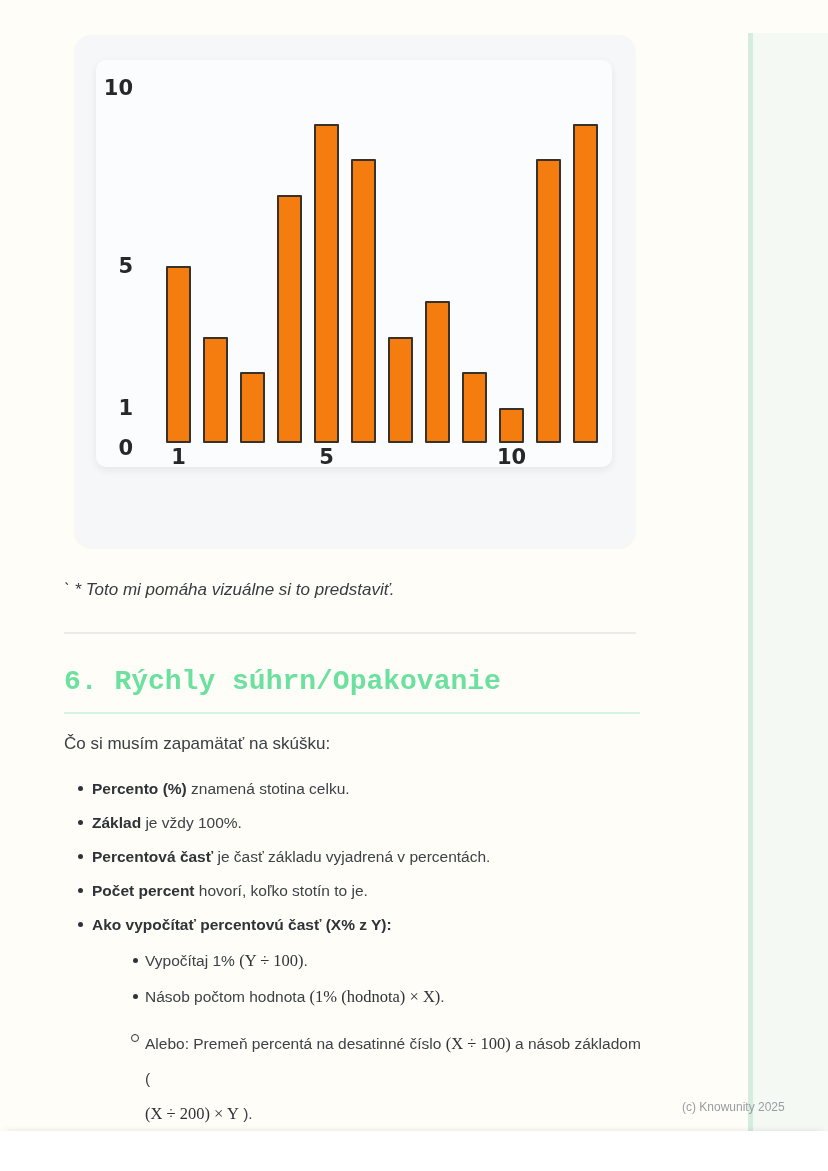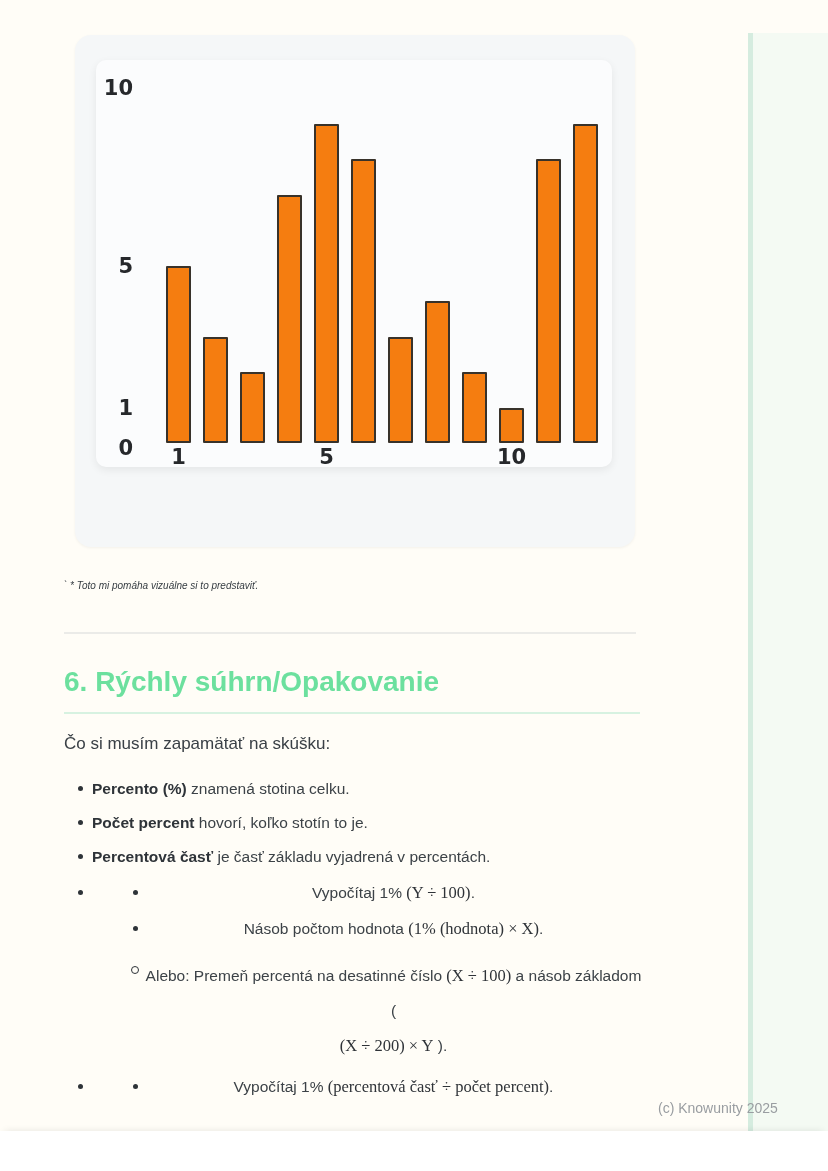--- a/index.html
+++ b/index.html
@@ -23,41 +23,41 @@
   .plot{position:absolute;left:0;top:0;right:0;bottom:0;}
   .bar{position:absolute;box-sizing:border-box;border:2px solid #38322a;border-radius:1px;}
   .ytick{position:absolute;width:37px;text-align:right;font-family:"DejaVu Sans",sans-serif;
     font-weight:bold;font-size:21px;color:#26282b;line-height:22px;}
   .xtick{position:absolute;transform:translateX(-50%);font-family:"DejaVu Sans",sans-serif;
     font-weight:bold;font-size:21px;color:#26282b;line-height:22px;}
   .chart-caption{position:absolute;left:0;right:0;top:452px;text-align:center;
     font-style:italic;font-size:14px;color:#4b5158;}
 
   
-  .note{position:absolute;left:64px;top:580px;font-style:italic;font-size:10px;color:#353c42;}
+  .note{position:absolute;left:64px;top:580px;font-style:italic;font-size:17px;color:#353c42;}
   .divider{position:absolute;left:64px;top:632px;width:572px;height:2px;background:#ebebe8;}
-  .heading{position:absolute;left:64px;top:664px;font-size:28px;line-height:36px;font-weight:bold;color:#6ce09e;}
+  .heading{position:absolute;left:64px;top:664px;font-size:28px;line-height:36px;font-weight:bold;color:#6ce09e;font-family:Liberation Mono, monospace;}
   .heading-rule{position:absolute;left:64px;top:712px;width:576px;height:2px;background:#d7f2e1;}
   .intro{position:absolute;left:64px;top:734px;font-size:17px;color:#3a4046;}
 
   
   .list{position:absolute;left:64px;top:778px;width:578px;font-size:15.5px;line-height:21px;}
   .li{position:relative;padding-left:28px;margin-bottom:13px;}
   .li .dot{position:absolute;left:14px;top:8px;width:5px;height:5px;border-radius:50%;background:#2e3338;}
   .li b{color:#2e3338;}
   .subs{margin-top:0;}
-  .sub{position:relative;padding-left:53px;margin-top:15px;text-align:center;}
+  .sub{position:relative;padding-left:53px;margin-top:15px;}
   .sub .dot{position:absolute;left:41px;top:8px;width:5px;height:5px;border-radius:50%;background:#2e3338;}
   .sub.circle{margin-top:19px;line-height:35px;}
   .sub.circle .ring{position:absolute;left:39px;top:8px;width:6px;height:6px;border-radius:50%;
     border:1.5px solid #2e3338;background:transparent;}
   .sub.tight{margin-top:3px;}
   .math{font-family:"Liberation Serif", serif;font-size:16.5px;color:#2f3338;}
 
-  .footer{position:absolute;left:658px;top:1100px;font-size:14px;color:#999da1;z-index:5;}
+  .footer{position:absolute;left:682px;top:1100px;font-size:12px;color:#999da1;z-index:5;}
 </style>
 </head>
 <body>
 
 <div class="page">
 
   <div class="right-strip"></div>
   <div class="green-line"></div>
 
   <div class="chart-card">
@@ -95,33 +95,38 @@
 
   <div class="intro">Čo si musím zapamätať na skúšku:</div>
 
   <div class="list">
 
     <div class="li">
       <span class="dot"></span>
       <b>Percento (%)</b><span> znamená stotina celku.</span>
     </div>
 
-
     <div class="li">
       <span class="dot"></span>
-      <b>Počet percent</b><span> hovorí, koľko stotín to je.</span>
+      <b>Základ</b><span> je vždy 100%.</span>
     </div>
 
     <div class="li">
       <span class="dot"></span>
       <b>Percentová časť</b><span> je časť základu vyjadrená v percentách.</span>
     </div>
 
     <div class="li">
       <span class="dot"></span>
+      <b>Počet percent</b><span> hovorí, koľko stotín to je.</span>
+    </div>
+
+    <div class="li">
+      <span class="dot"></span>
+      <b>Ako vypočítať percentovú časť (X% z Y):</b>
       <div class="subs">
         <div class="sub">
           <span class="dot"></span>
           <span>Vypočítaj 1% </span><span class="math">(Y ÷ 100)</span><span>.</span>
         </div>
         <div class="sub">
           <span class="dot"></span>
           <span>Násob počtom hodnota </span><span class="math">(1% (hodnota) × X)</span><span>.</span>
         </div>
         <div class="sub circle">

